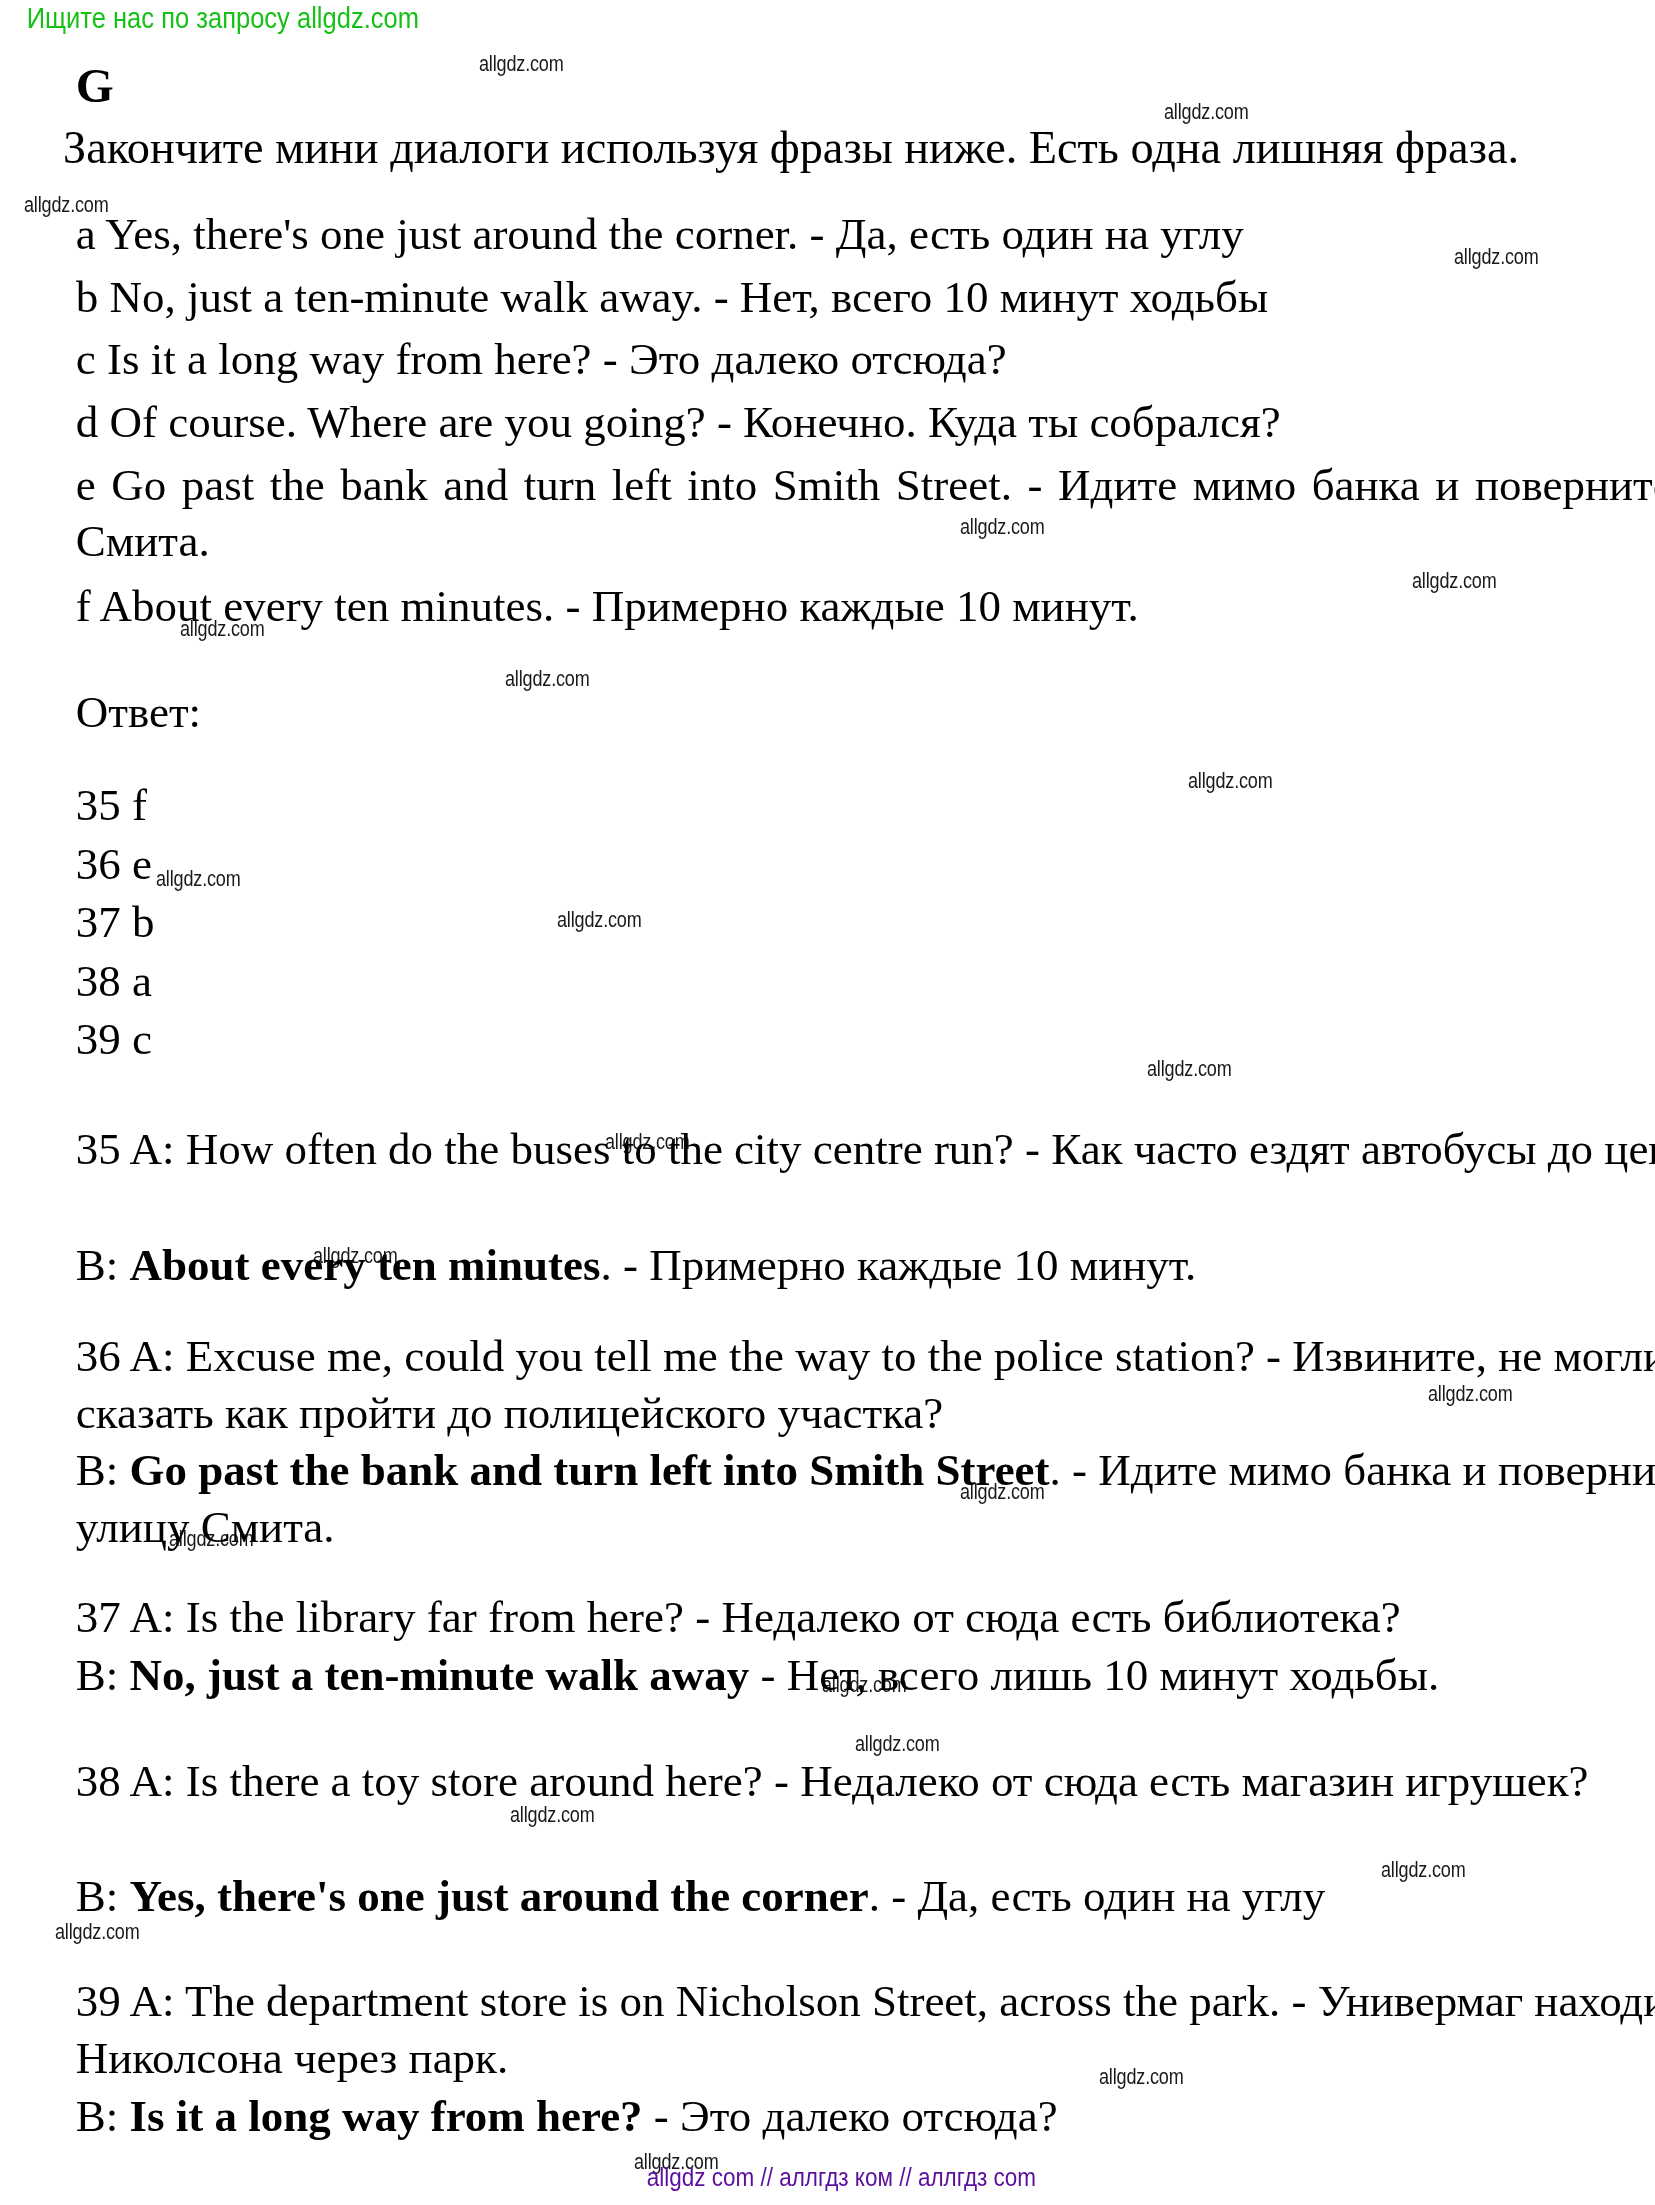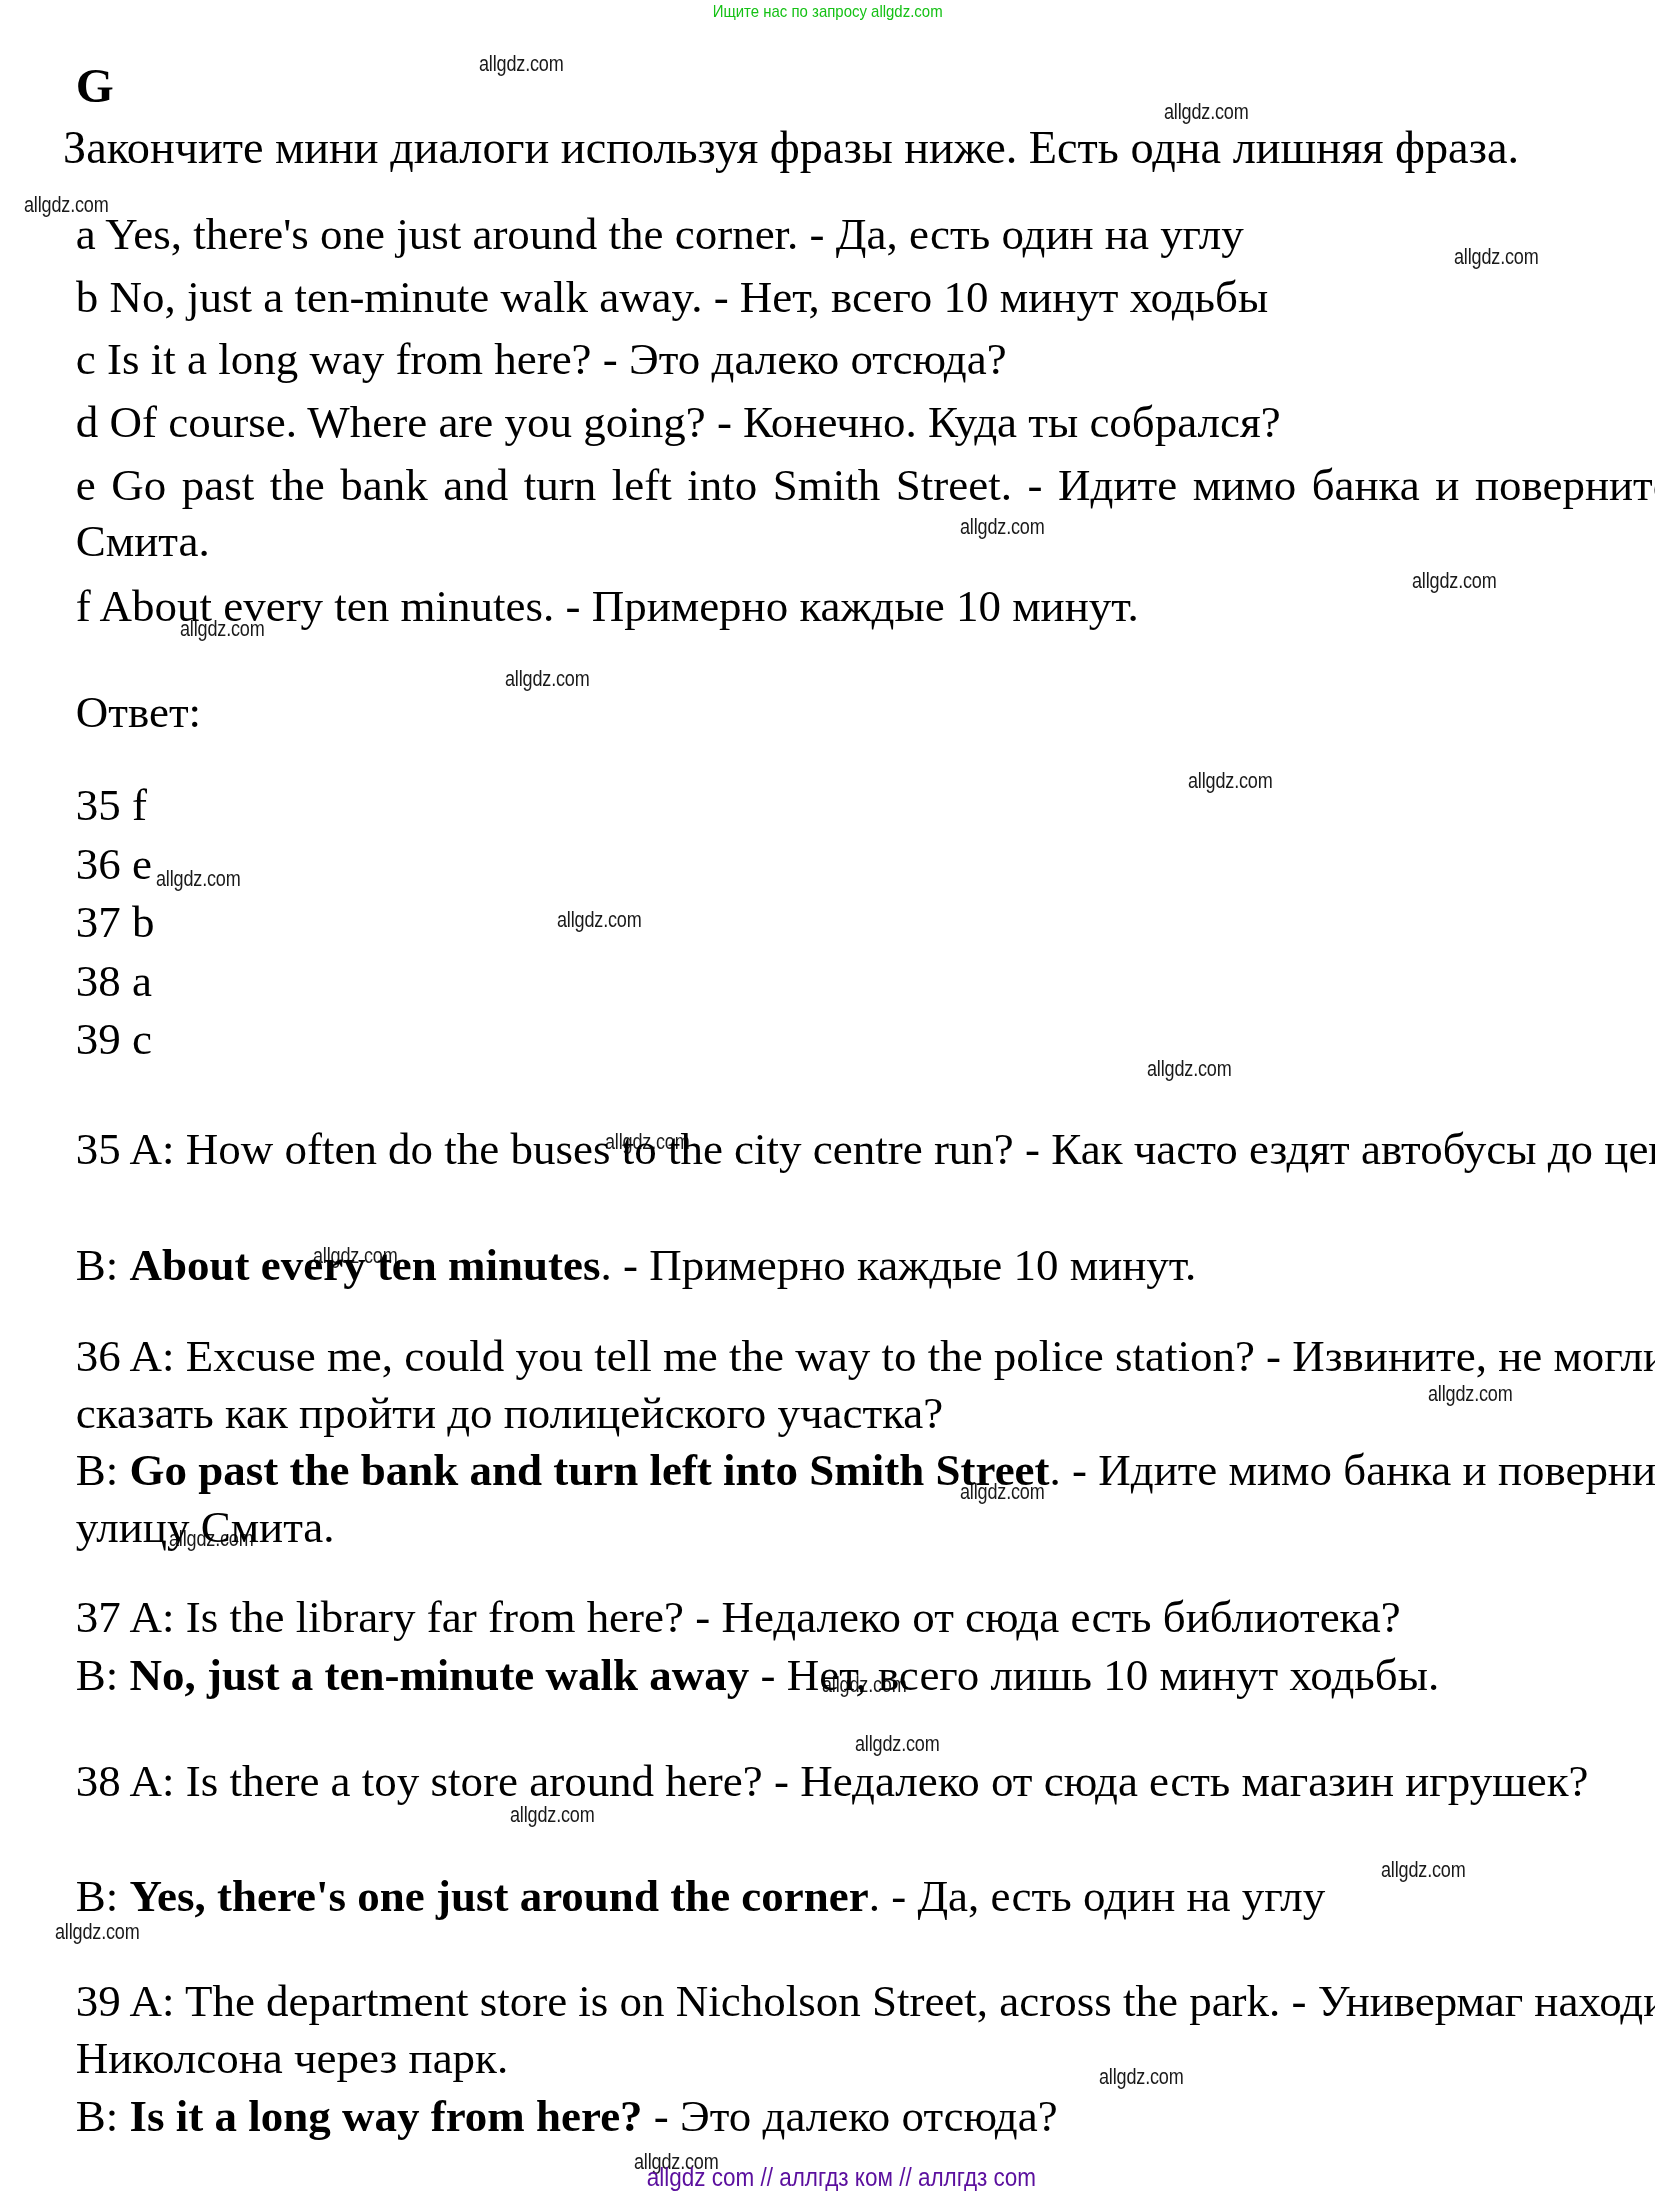--- a/index.html
+++ b/index.html
@@ -33,23 +33,23 @@
     transform-origin: left top;
     letter-spacing: -0.2px;
   }
 
   
   .banner {
     position: absolute;
     top: 1.6px;
     left: 0;
     width: 100%;
-    text-align: center;
+    text-align: left;
     font-family: "Liberation Sans", "DejaVu Sans", sans-serif;
-    font-size: 17px;
+    font-size: 29px;
     color: #15c115;
     z-index: 10;
   }
   .banner span { display: inline-block; transform: scaleX(0.88); }
 
   
   .sheet {
     position: absolute;
     top: 0;
     left: 0;

